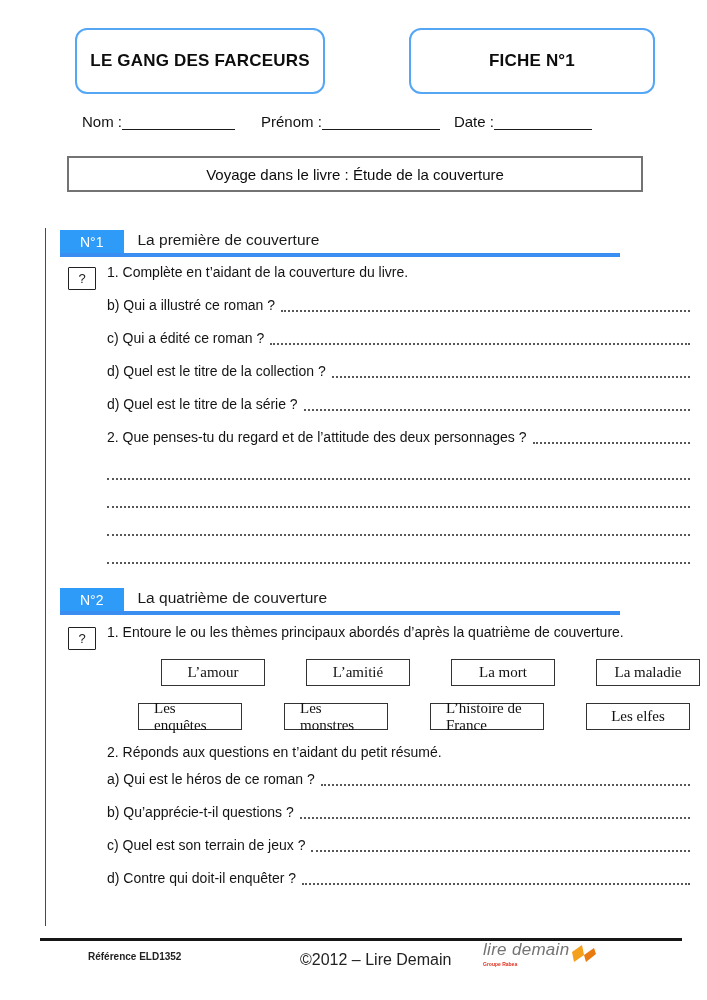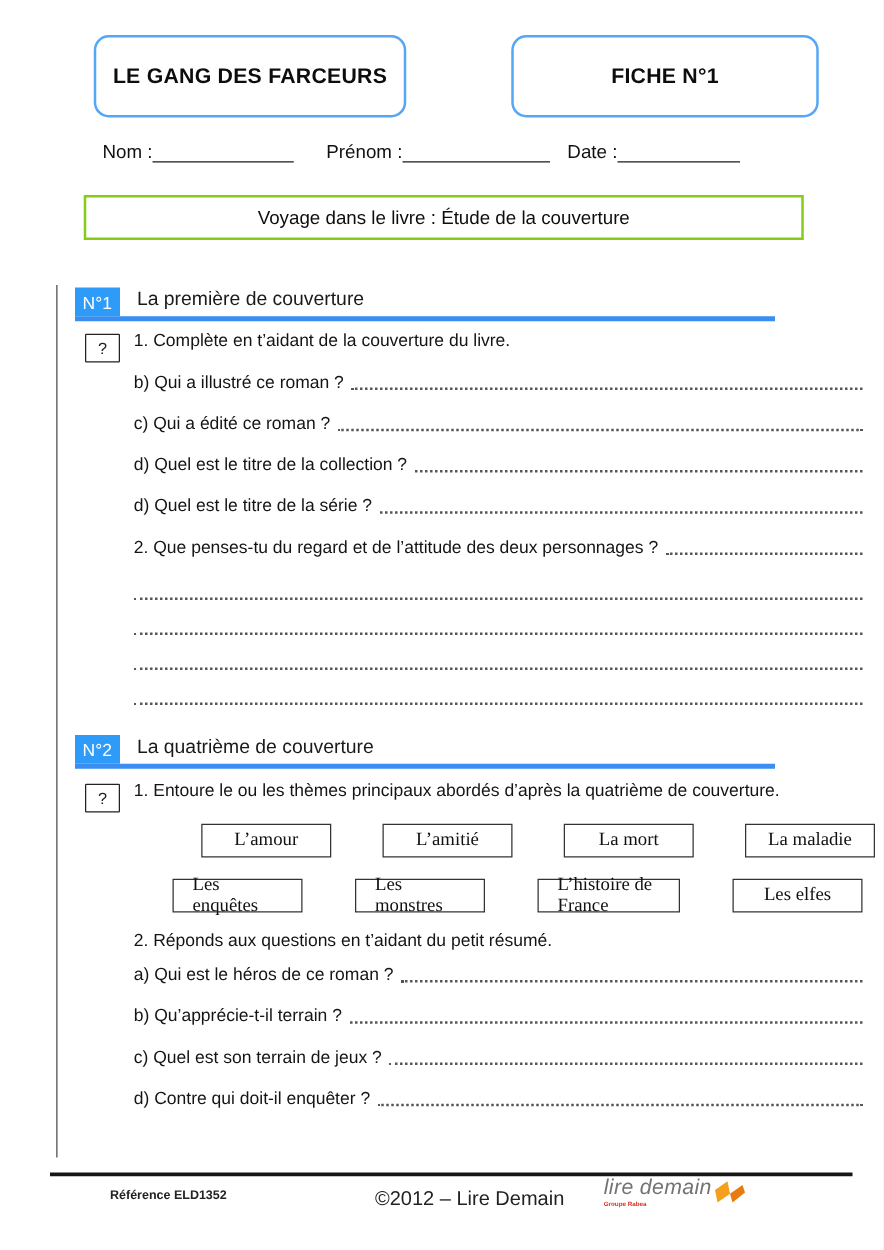--- a/index.html
+++ b/index.html
@@ -26,31 +26,31 @@
   .identity { position:absolute; top:113px; left:82px; display:flex; align-items:flex-end; font-size:15px; }
   .identity .lab { white-space:nowrap; }
   .blank { display:inline-block; border-bottom:1.5px solid #1a1a1a; height:15px; }
   .blank.nom { width:113px; margin-right:26px; }
   .blank.prenom { width:118px; margin-right:14px; }
   .blank.date { width:98px; }
 
   
   .title-box {
     position:absolute; top:156px; left:67px; width:572px; height:32px;
-    border:2px solid #84cc16; display:flex; align-items:center; justify-content:center;
+    border:2px solid #737373; display:flex; align-items:center; justify-content:center;
     font-size:15px; color:#0d0d0d; background:#fff;
   }
 
   
   .content { position:absolute; top:230px; left:0; width:707px; }
 
   .sec-head { display:flex; align-items:flex-end; margin-left:60px; }
   .badge {
     display:inline-block; background:#2f9bf8; color:#fff; font-size:14px;
-    padding:5px 6px 4px; line-height:1;
+    padding:5px 20px 4px; line-height:1;
   }
   .sec-title { margin-left:14px; font-size:15.5px; color:#1a1a1a; padding-bottom:4px; }
   .bar { height:4px; background:#3a8ef2; width:560px; margin-left:60px; }
 
   .qarea { position:relative; margin-left:107px; margin-right:17px; }
   .help {
     position:absolute; left:-39px; top:4px; width:26px; height:21px;
     border:1.5px solid #222; border-radius:1px; background:#fff;
     display:flex; align-items:center; justify-content:center; font-size:13px; color:#222;
   }
@@ -190,21 +190,21 @@
 
         <div class="qrow q2sec2 noleader">
           <span class="txt">2. Réponds aux questions en t’aidant du petit résumé.</span>
 
         </div>
         <div class="qrow">
           <span class="txt">a) Qui est le héros de ce roman ?</span>
           <span class="lead"></span>
         </div>
         <div class="qrow">
-          <span class="txt">b) Qu’apprécie-t-il terrain ?</span>
+          <span class="txt">b) Qu’apprécie-t-il questions ?</span>
           <span class="lead"></span>
         </div>
         <div class="qrow">
           <span class="txt">c) Quel est son terrain de jeux ?</span>
           <span class="lead"></span>
         </div>
         <div class="qrow">
           <span class="txt">d) Contre qui doit-il enquêter ?</span>
           <span class="lead"></span>
         </div>

